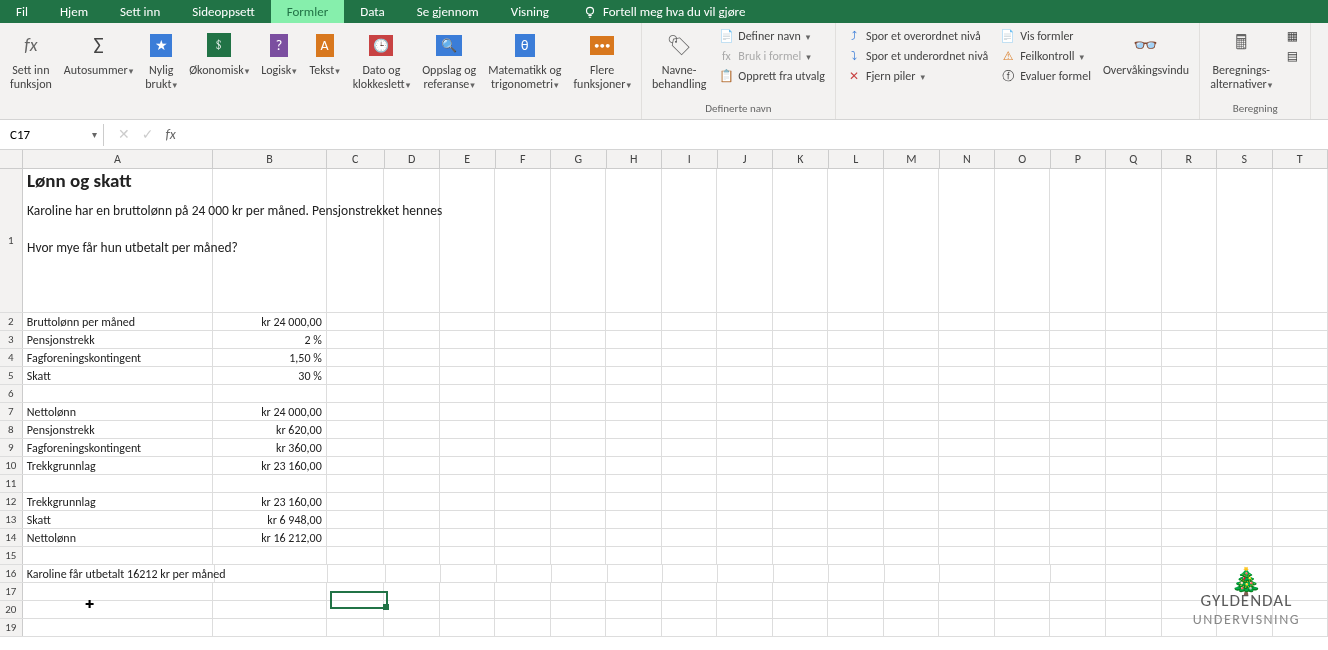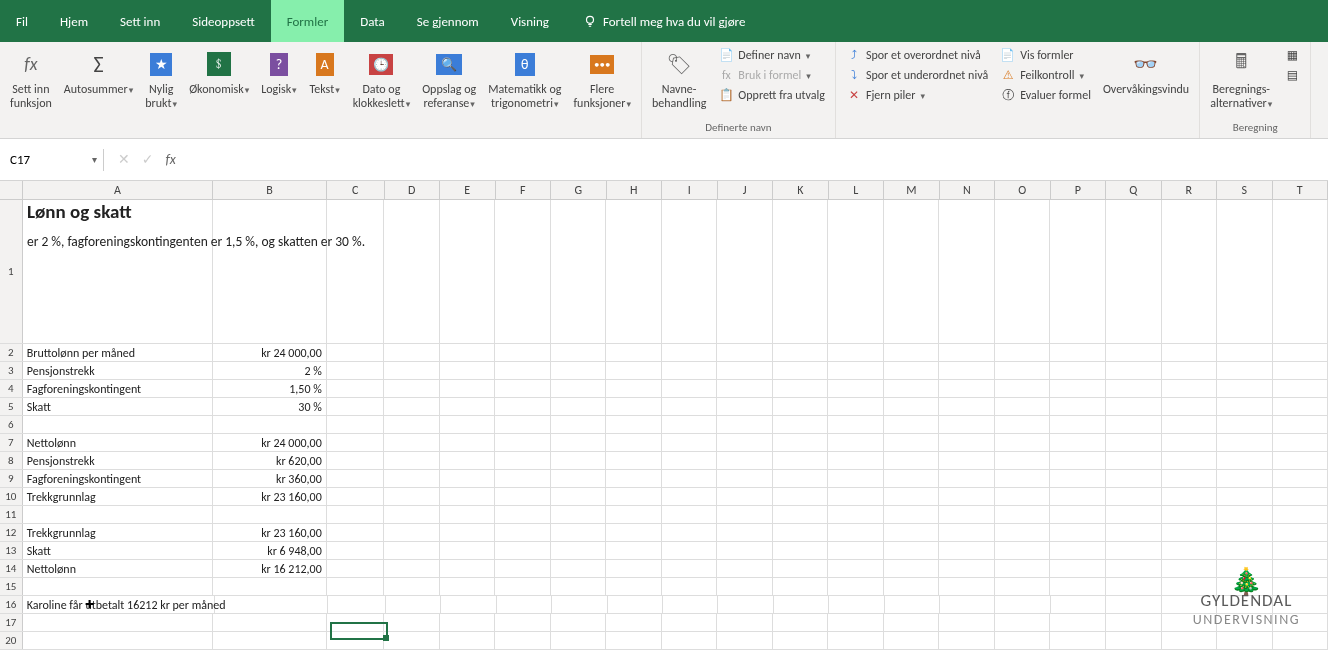--- a/index.html
+++ b/index.html
@@ -1,39 +1,39 @@
 <!DOCTYPE html>
 <html><head>
 <meta charset="utf-8">
 <style>
 * { margin: 0; padding: 0; box-sizing: border-box; font-family: "Segoe UI", Calibri, sans-serif; }
 body { background: #fff; width: 1328px; height: 650px; overflow: hidden; position: relative; }
 
 
-.tabs-bar { background: #217346; height: 42px; display: flex; align-items: center; color: #fff; font-size: 13px; }
+.tabs-bar { background: #217346; height: 23px; display: flex; align-items: center; color: #fff; font-size: 13px; }
 .tab { padding: 0 16px; height: 100%; display: flex; align-items: center; cursor: pointer; }
 .tab.active { background: #86efac; color: #217346; }
-.tell-me { display: flex; align-items: flex-start; padding-left: 18px; gap: 6px; }
+.tell-me { display: flex; align-items: flex-end; padding-left: 18px; gap: 6px; }
 .lightbulb { width: 14px; height: 14px; }
 
 
 .ribbon { background: #f3f2f1; height: 97px; border-bottom: 1px solid #d4d4d4; display: flex; }
 .ribbon-group { display: flex; flex-direction: column; justify-content: space-between; border-right: 1px solid #e1dfdd; padding: 4px 6px 2px 6px; }
 .group-content { display: flex; align-items: flex-start; gap: 4px; flex: 1; }
 .group-label { font-size: 11px; color: #666; text-align: center; padding-bottom: 2px; }
 .ribbon-btn-large { display: flex; flex-direction: column; align-items: center; justify-content: flex-start; padding: 2px 4px; cursor: pointer; text-align: center; font-size: 12px; color: #444; }
 .ribbon-btn-large .icon-box { width: 32px; height: 32px; display: flex; align-items: center; justify-content: center; margin-bottom: 2px; }
 .ribbon-btn-large .label { line-height: 1.2; }
 .ribbon-col { display: flex; flex-direction: column; gap: 2px; font-size: 12px; color: #444; }
 .ribbon-item { display: flex; align-items: center; gap: 4px; padding: 1px 4px; cursor: pointer; white-space: nowrap; }
 .ribbon-item .small-icon { width: 16px; height: 16px; display: flex; align-items: center; justify-content: center; }
 .caret { font-size: 9px; color: #666; margin-left: 1px; }
 
 
-.formula-row { height: 42px; border-bottom: 1px solid #d4d4d4; display: flex; align-items: center; background: #fff; }
+.formula-row { height: 30px; border-bottom: 1px solid #d4d4d4; display: flex; align-items: center; background: #fff; }
 .name-box { width: 100px; border-right: 1px solid #ccc; display: flex; align-items: center; justify-content: space-between; padding: 0 6px; font-size: 13px; height: 22px; margin-left: 4px; }
 .name-box .dd { color: #666; font-size: 10px; }
 .formula-icons { display: flex; align-items: center; gap: 12px; padding: 0 14px; color: #999; }
 .formula-icons span { font-size: 14px; }
 .fx-label { font-style: italic; font-size: 13px; color: #666; }
 .formula-input { flex: 1; border: none; outline: none; font-size: 13px; padding-left: 6px; }
 
 
 .col-headers { height: 19px; display: flex; background: #f3f2f1; border-bottom: 1px solid #ccc; font-size: 12px; color: #444; }
 .corner { width: 23px; border-right: 1px solid #ccc; }
@@ -283,21 +283,22 @@
   <div class="col-header col-other">T</div>
 </div>
 
 <div class="grid">
 
   <div class="row row-1">
     <div class="row-header">1</div>
     <div class="cell col-A" style="overflow:visible">
       <div class="title-block" style="position:absolute;left:27px;width:700px">
         <h2>Lønn og skatt</h2>
-        <p>er 2 %, fagforeningskontingenten er 1,5 %, og skatten er 30 %.</p>
+        <p>Karoline har en bruttolønn på 24 000 kr per måned. Pensjonstrekket hennes</p>
+        <p style="margin-top:18px">Hvor mye får hun utbetalt per måned?</p>
       </div>
     </div>
     <div class="cell col-B"></div>
     <div class="cell col-C"></div>
     <div class="cell col-other"></div>
       <div class="cell col-other"></div>
       <div class="cell col-other"></div>
       <div class="cell col-other"></div>
       <div class="cell col-other"></div>
       <div class="cell col-other"></div>

